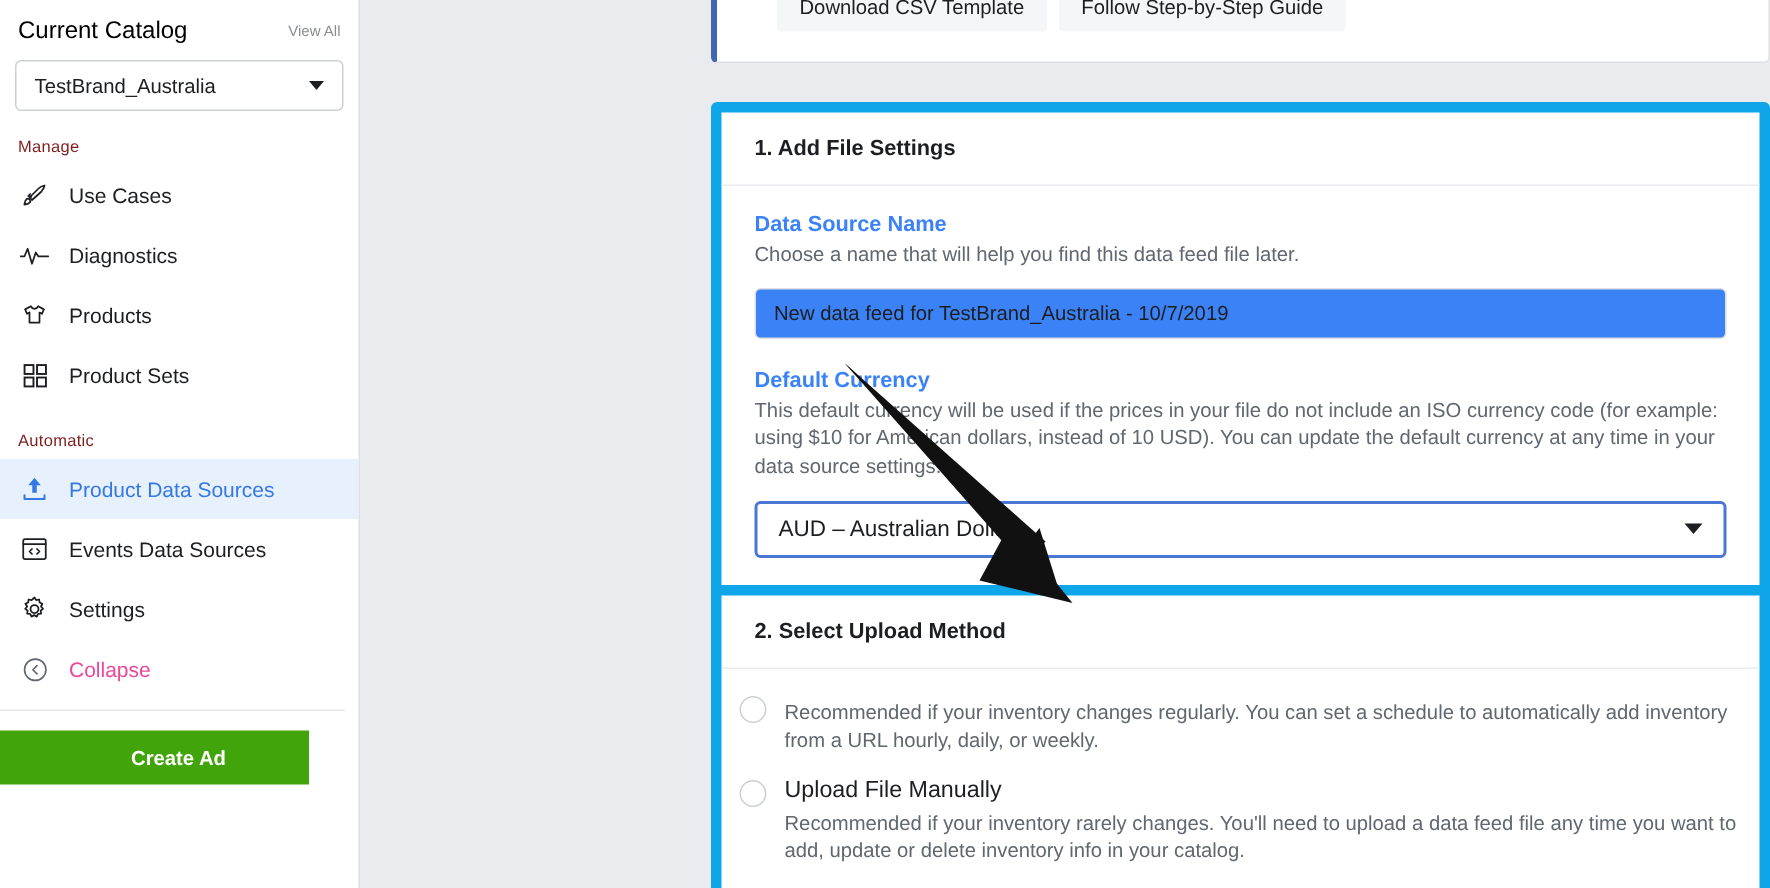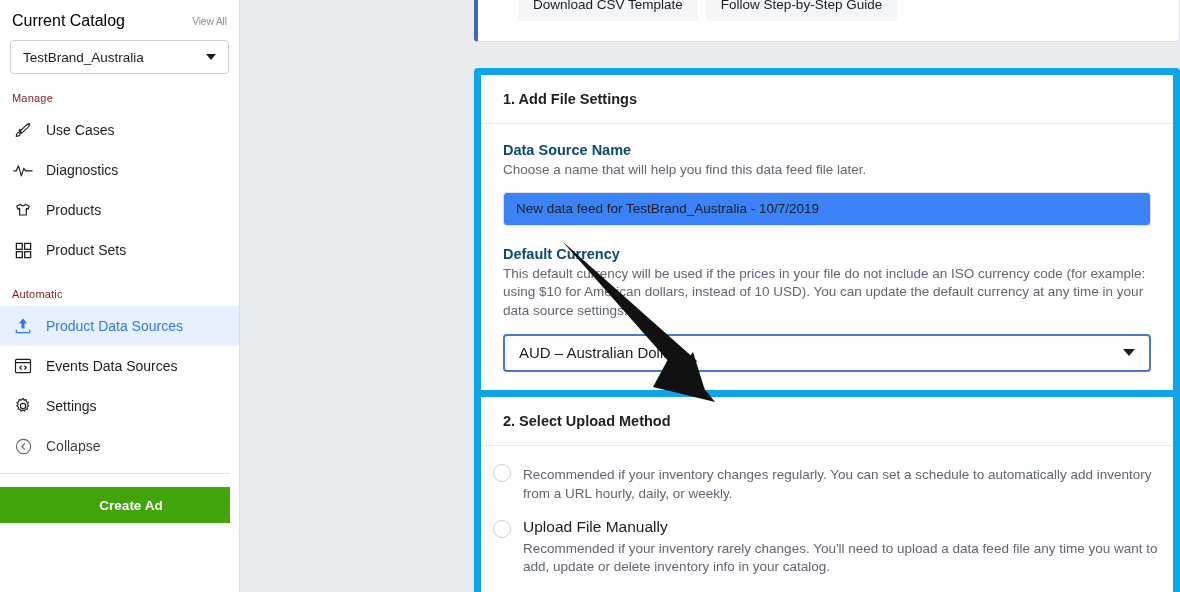--- a/index.html
+++ b/index.html
@@ -38,23 +38,23 @@
   }
   .nav-item {
     display: flex; align-items: center; gap: 12px;
     height: 40px; padding: 0 12px; cursor: pointer;
     font-size: 14px; color: #1c1e21;
   }
   .nav-item .ico { width: 22px; height: 22px; flex: 0 0 22px; display: flex; align-items: center; justify-content: center; }
   .nav-item.active { background: #e7f0fd; color: #3578e5; }
   .nav-item.active .ico svg { stroke: #3578e5; fill: none; }
   .nav-item.active .ico svg .fillme { fill: #3578e5; stroke: none; }
-  .nav-item.collapse-item { color: #404040; text-align: right; }
+  .nav-item.collapse-item { color: #ec4899; text-align: right; }
   .create-ad {
-    position: absolute; left: 0; top: 487px; width: 230px; height: 36px;
+    position: absolute; left: 0; top: 487px; width: 206px; height: 36px;
     background: #42a40b; color: #fff; border: none;
     font-size: 13.5px; font-weight: bold; cursor: pointer;
     display: flex; align-items: center; justify-content: center;
     font-family: "Liberation Sans", sans-serif;
     padding-left: 32px;
   }
   .sb-divider { position:absolute; left:0; top:473px; width:230px; height:1px; background:#e4e6eb; }
 
   
   .main { flex: 1 1 auto; position: relative; height: 592px; background: #e9ebee; }
@@ -77,21 +77,21 @@
 
   .card-1 { position: absolute; left: 234px; top: 68px; width: 706px; }
   .card-2 { position: absolute; left: 234px; top: 390px; width: 706px; height: 210px; overflow: hidden; }
 
   .card-header {
     padding: 16px 22px; font-size: 14.5px; font-weight: bold; color: #1c1e21;
     border-bottom: 1px solid #e9ebee;
   }
   .card-body { padding: 18px 22px 20px 22px; }
 
-  .field-title { font-size: 14.5px; font-weight: bold; color: #0c4a6e; margin-bottom: 3px; }
+  .field-title { font-size: 14.5px; font-weight: bold; color: #3b82f6; margin-bottom: 3px; }
   .field-desc { font-size: 13.5px; color: #606770; line-height: 1.38; }
 
   .text-input {
     margin-top: 12px; width: 100%; height: 34px;
     border: 1px solid #dddfe2; border-radius: 4px; background: #3b82f6;
     padding: 0 12px; font-size: 13.5px; color: #1c1e21;
     font-family: "Liberation Sans", sans-serif;
   }
   .currency-block { margin-top: 20px; }
   .select-box {

